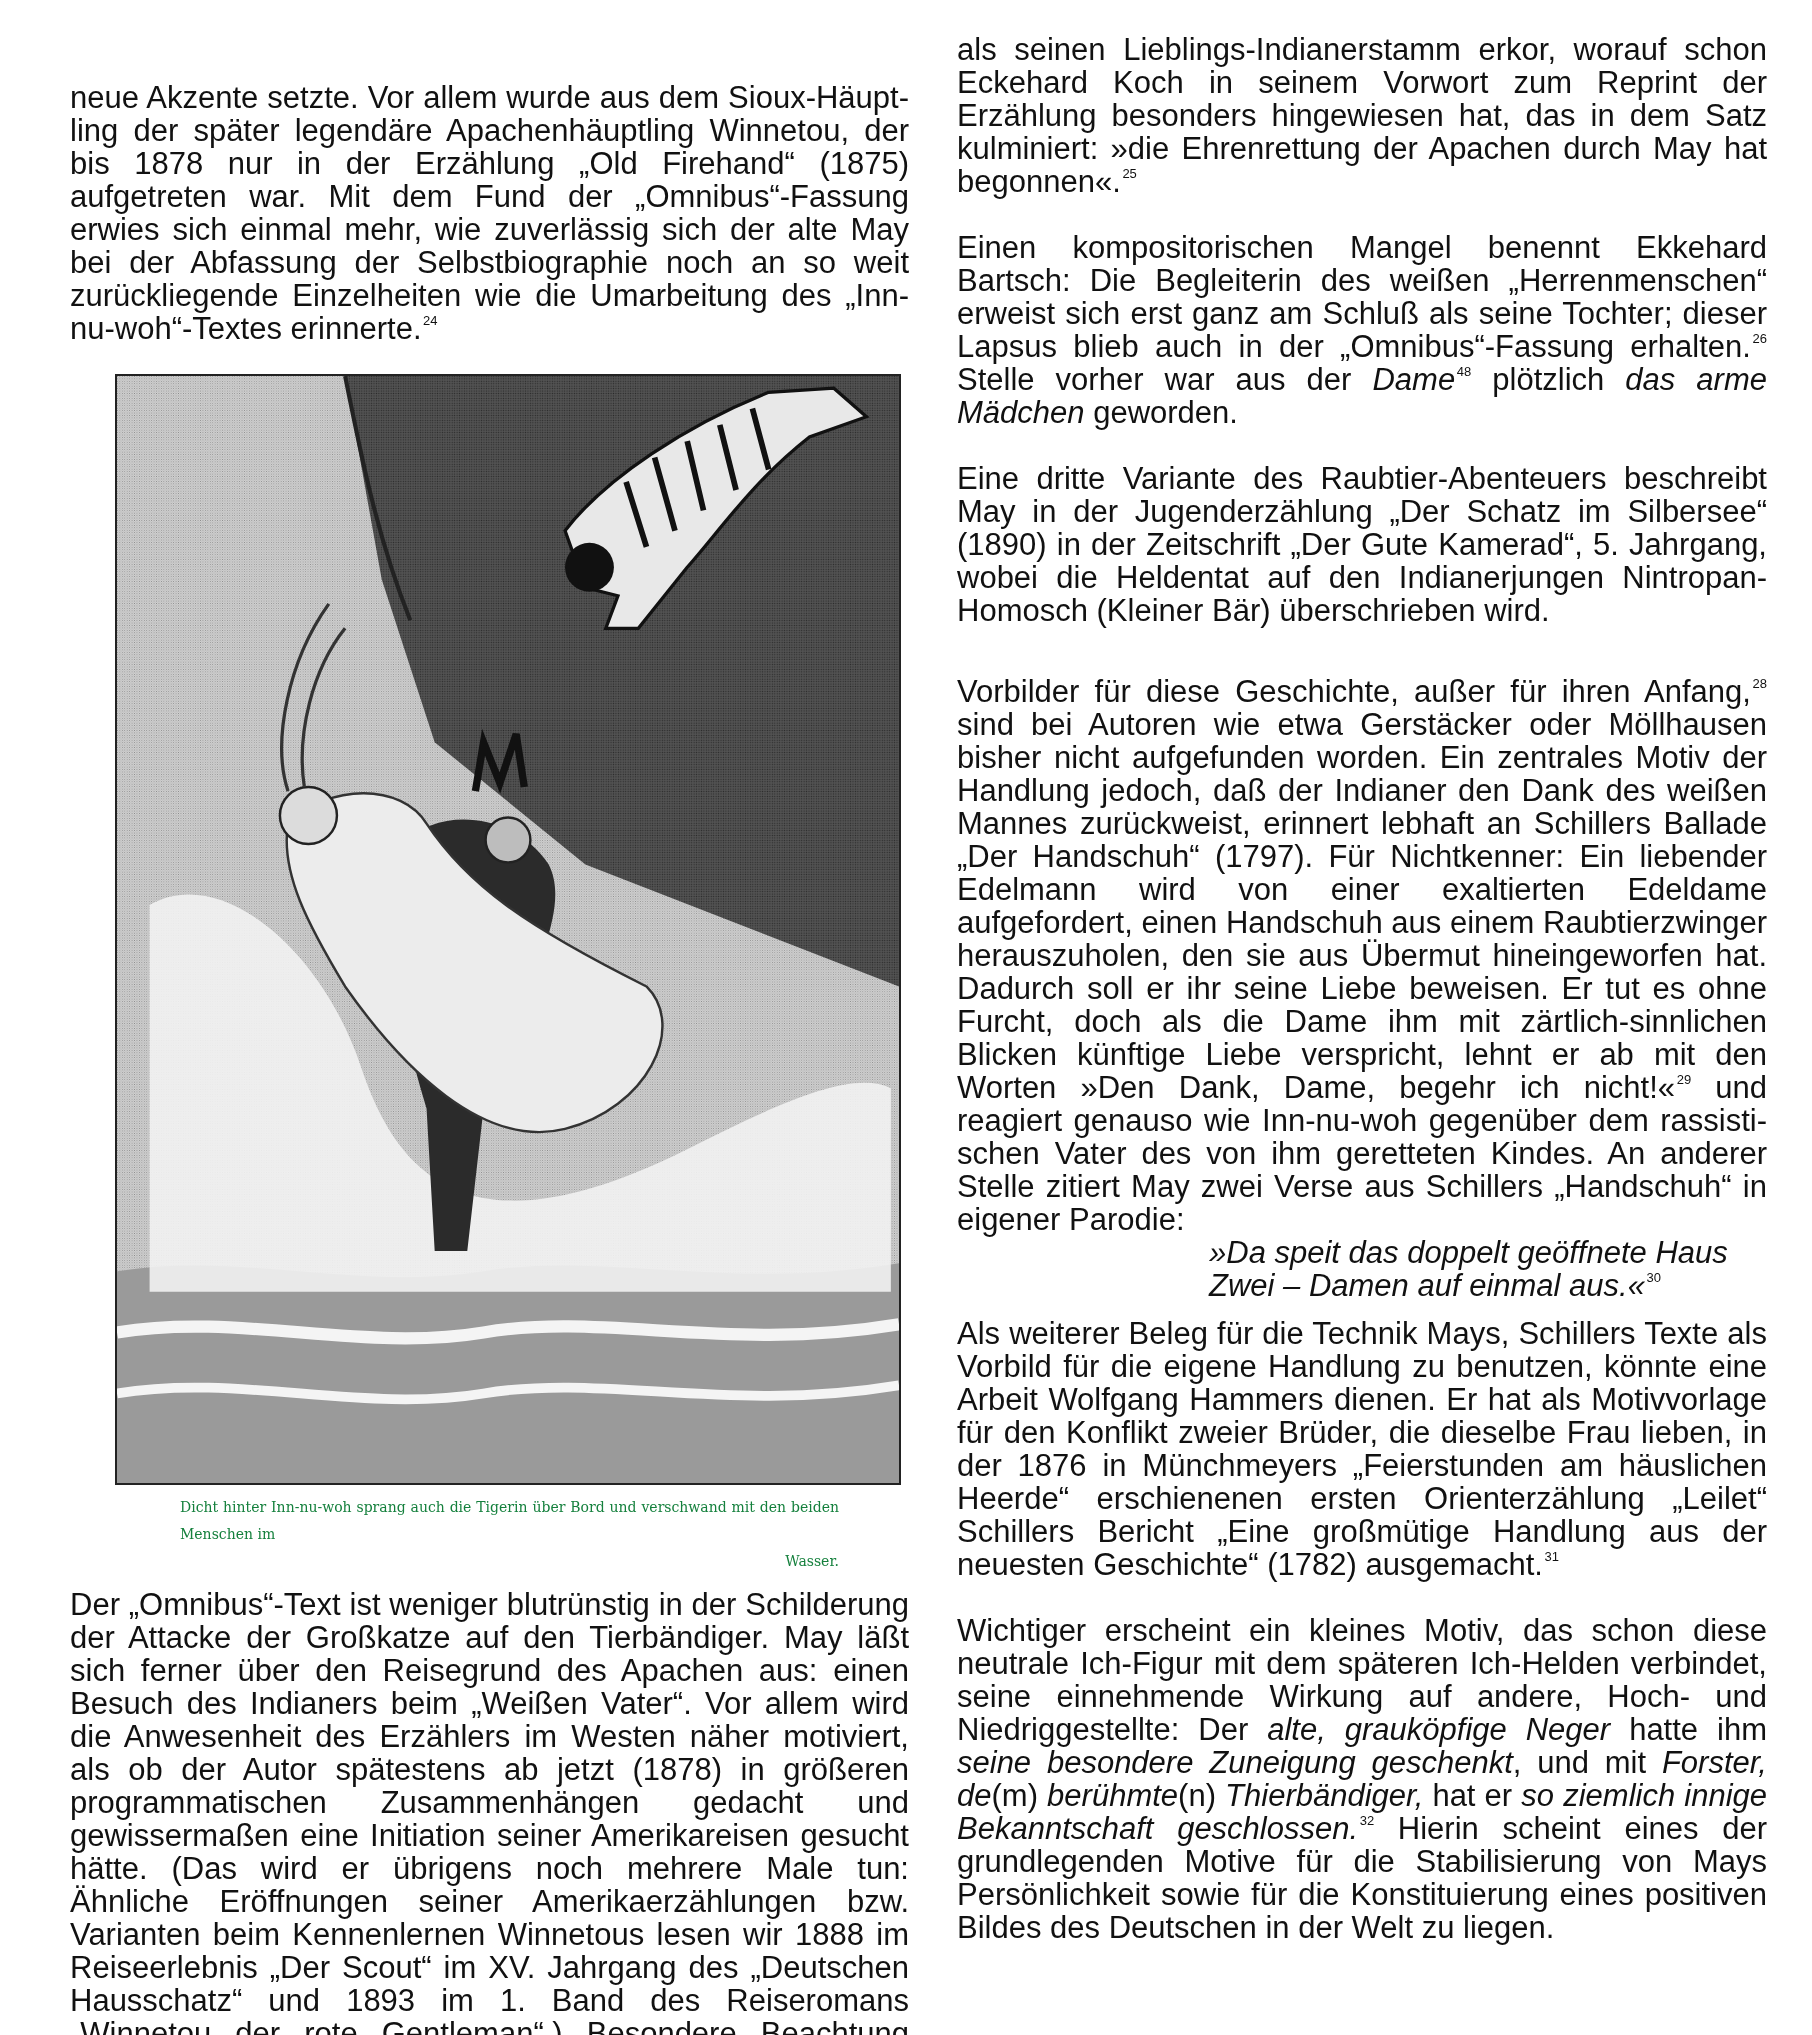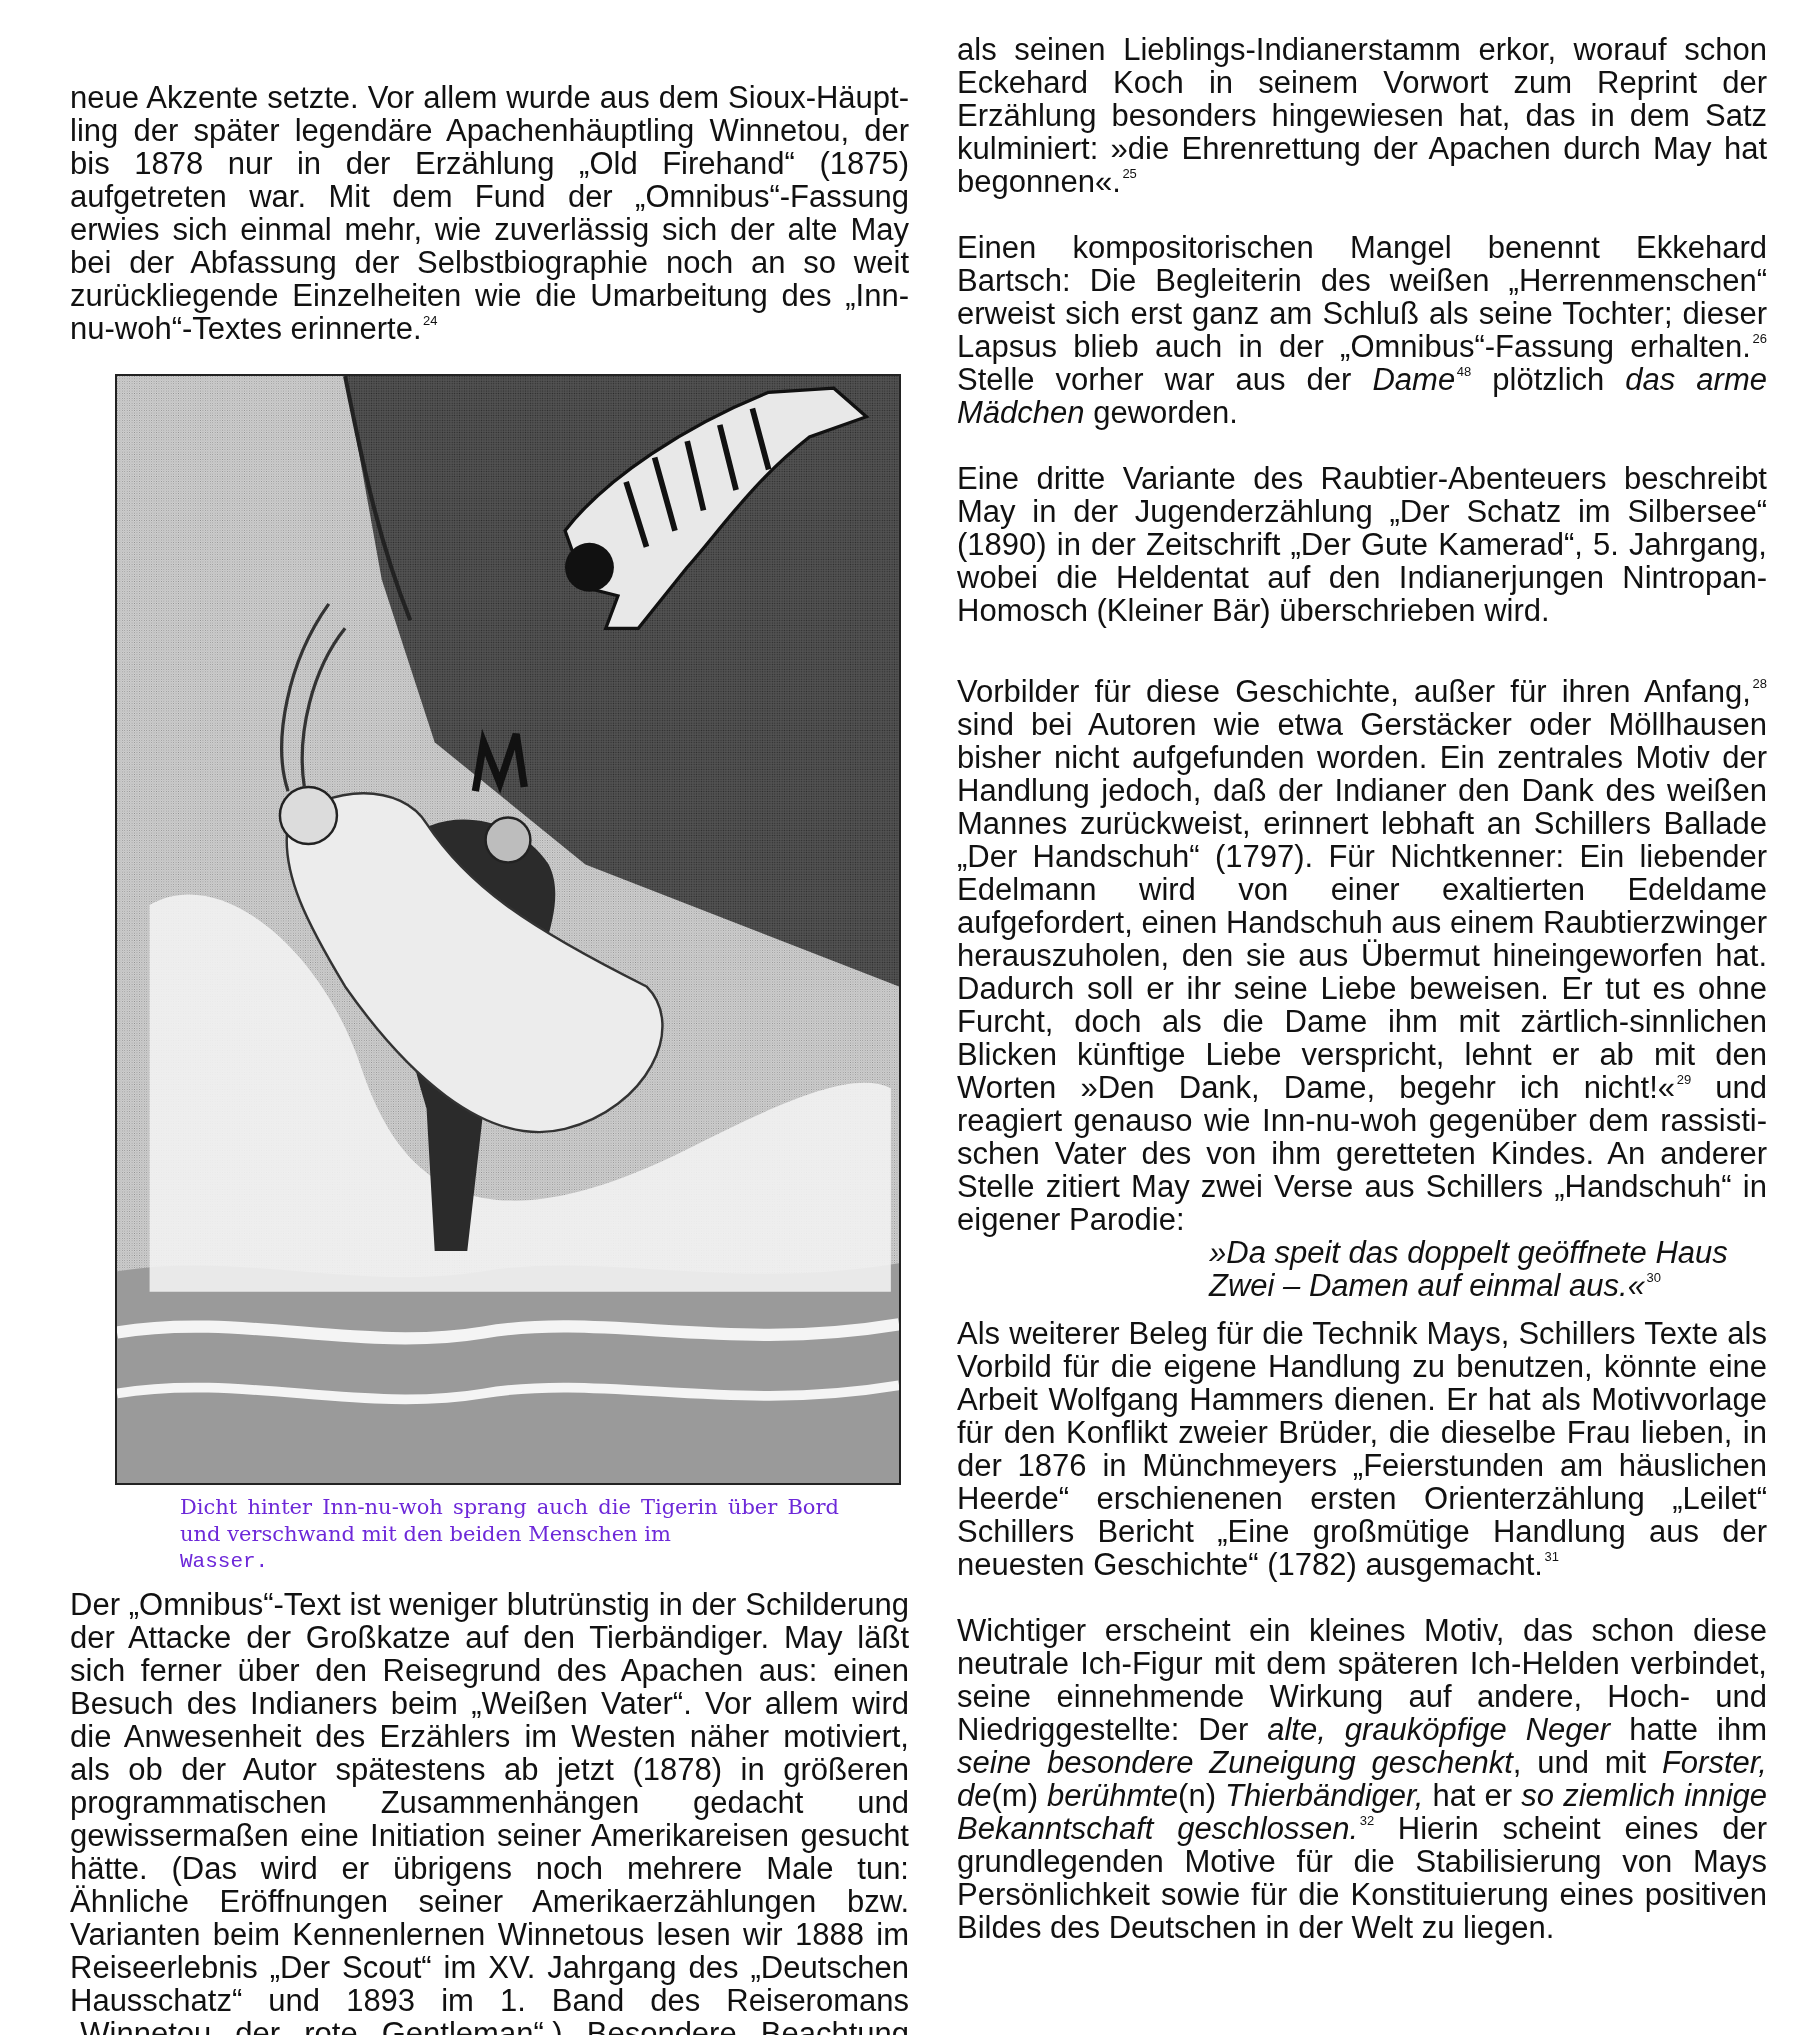--- a/index.html
+++ b/index.html
@@ -6,22 +6,22 @@
   body { width:1812px; height:2613px; position:relative; overflow:hidden; color:#111; font-family:"Liberation Sans", sans-serif; }
   .col { position:absolute; font-size:31px; line-height:33px; text-align:justify; hyphens:manual; }
   .col-left { left:70px; top:33px; width:839px; }
   .col-right { left:957px; top:33px; width:810px; }
   .para { margin:0 0 33px 0; }
   .para.tight { margin-bottom:0;margin-top:48px; }
   sup.fn { font-size:13px; line-height:0; vertical-align:super; position:relative; top:-2.4px; margin-left:1.6px; }
   .figure { position:relative; width:822px; margin:28.5px 0 0 45px; }
   .illustration { width:782px; height:1107px; border:2.4px solid #222; background:#d9d9d9; position:relative; overflow:hidden; }
   .illustration svg { width:100%; height:100%; display:block; }
-  .caption { font-family:"DejaVu Serif", serif; font-size:21px; line-height:27px; text-align:justify; width:659px; margin:9px 0 13px 65px; color:#6d28d9; }
-  .caption-last { text-align:left; display:block;font-family:Liberation Mono, monospace; }
+  .caption { font-family:"DejaVu Serif", serif; font-size:14px; line-height:27px; text-align:justify; width:659px; margin:9px 0 13px 65px; color:#15803d; }
+  .caption-last { text-align:right; display:block; }
   .verse { font-style:italic; margin-left:252px; margin-bottom:15px; line-height:33px; }
   .verse div { white-space:nowrap; }
   i { font-style:italic; }
 </style>
 </head>
 <body>
 
 <div class="col col-left">
   <p class="para tight">
     <span>neue Akzente setzte. Vor allem wurde aus dem Sioux-Häupt­ling der später legendäre Apachenhäuptling Winnetou, der bis 1878 nur in der Erzählung „Old Firehand“ (1875) aufgetreten war. Mit dem Fund der „Omnibus“-Fassung erwies sich einmal mehr, wie zuverlässig sich der alte May bei der Abfassung der Selbstbiographie noch an so weit zurückliegende Einzelheiten wie die Umarbeitung des „Inn-nu-woh“-Textes erinnerte.</span><sup class="fn">24</sup>

